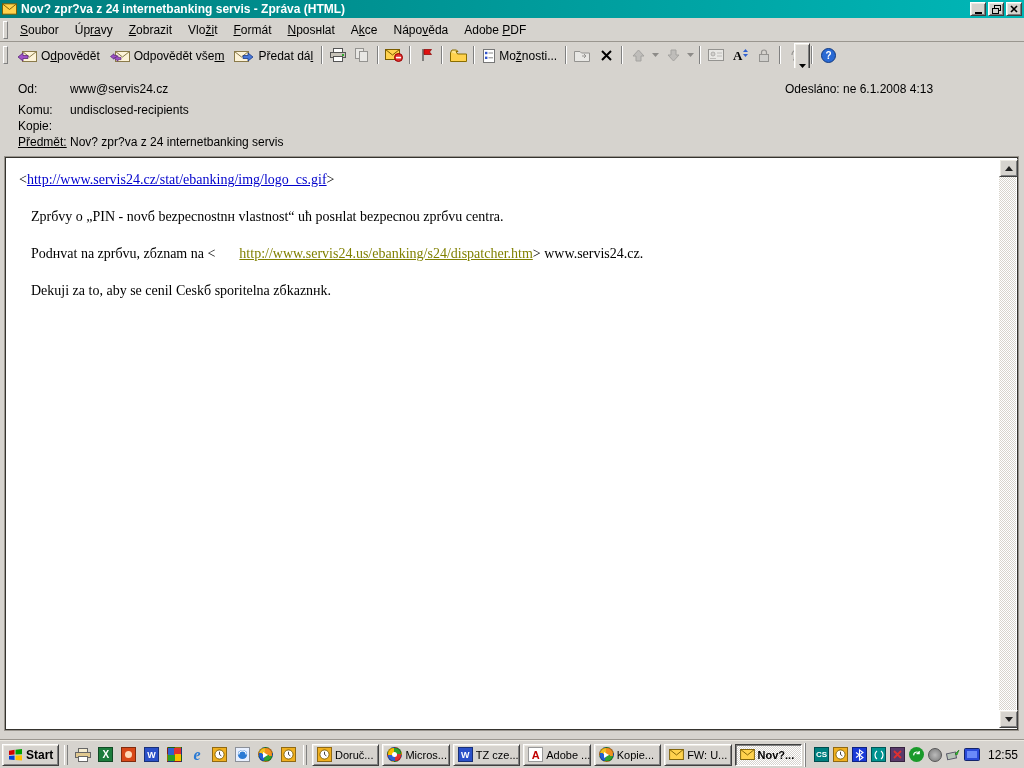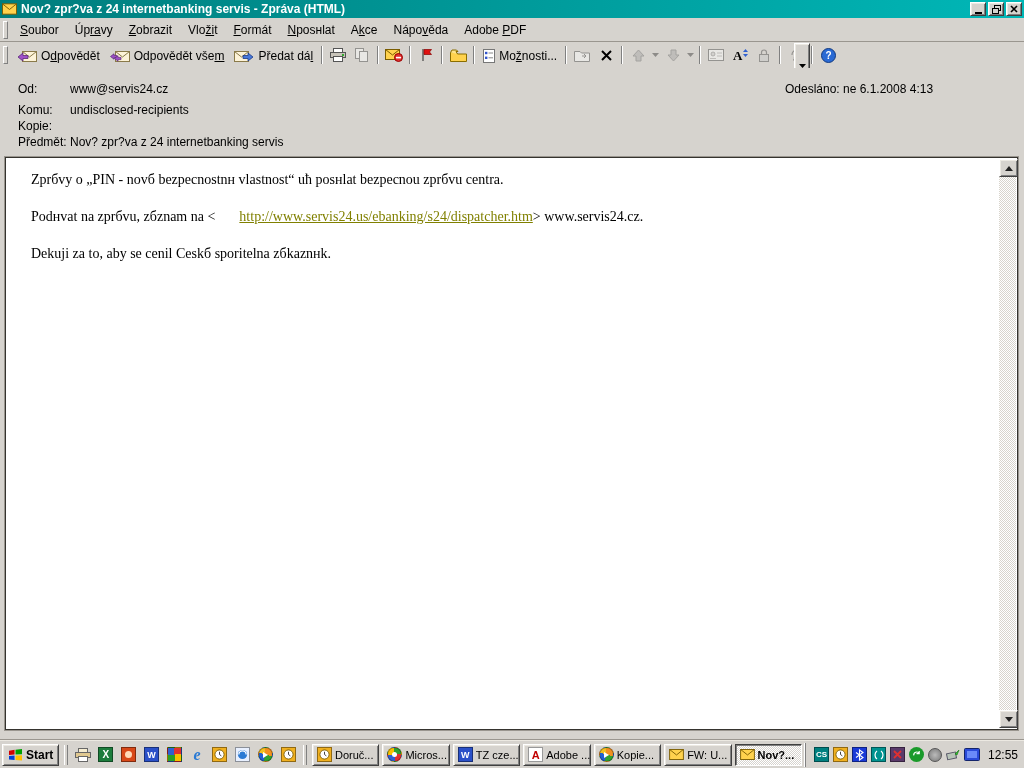--- a/index.html
+++ b/index.html
@@ -312,28 +312,29 @@
     </span>
   </div>
 
   <div id="msgheader">
     <span class="hlabel" style="top:14px;">Od:</span>
     <span class="hvalue" style="top:14px;">www@servis24.cz</span>
     <span class="hlabel" style="top:35px;">Komu:</span>
     <span class="hvalue" style="top:35px;">undisclosed-recipients</span>
     <span class="hlabel" style="top:51px;">Kopie:</span>
     <span class="hvalue" style="top:51px;"></span>
-    <span class="hlabel" style="top:67px;">Předmět:</span>
+    <span class="hlabel" style="top:67px;text-decoration:underline;">Předmět:</span>
     <span class="hvalue" style="top:67px;">Nov? zpr?va z 24 internetbanking servis</span>
     <span class="hlabel" style="top:14px;left:785px;">Odesláno:</span>
     <span class="hlabel" style="top:14px;left:843px;">ne 6.1.2008 4:13</span>
   </div>
 
   <div id="bodyframe">
     <div id="bodycontent">
+      <p class="para"><span>&lt;</span><a class="lnk blue">http://www.servis24.cz/stat/ebanking/img/logo_cs.gif</a><span>&gt;</span></p>
       <p class="para indent">Zprбvy o „PIN - novб bezpecnostnн vlastnost“ uћ posнlat bezpecnou zprбvu centra.</p>
       <p class="para indent"><span>Podнvat na zprбvu, zбznam na  &lt;</span><a class="lnk olive">http://www.servis24.us/ebanking/s24/dispatcher.htm</a><span>&gt; www.servis24.cz.</span></p>
       <p class="para indent">Dekuji za to, aby se cenil Ceskб sporitelna zбkaznнk.</p>
     </div>
     <div id="vscroll">
       <span class="scrollbtn raised" style="top:0;">
           <span class="arr-up"></span>
         </span>
       <span class="scrollbtn raised" style="bottom:0;">
           <span class="arr-dn"></span>

